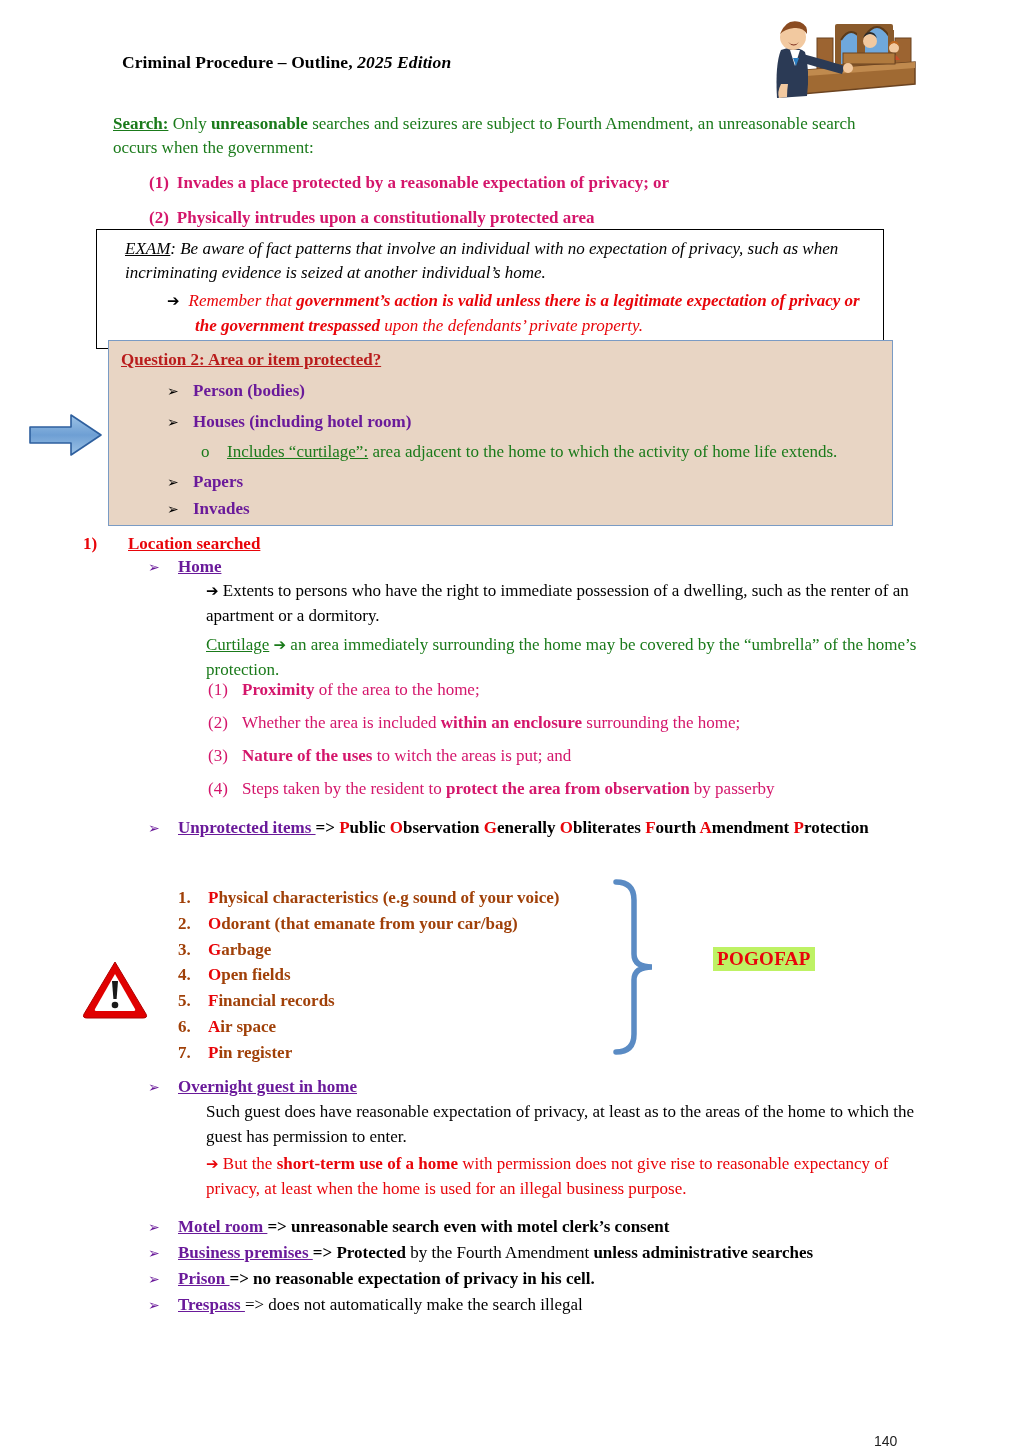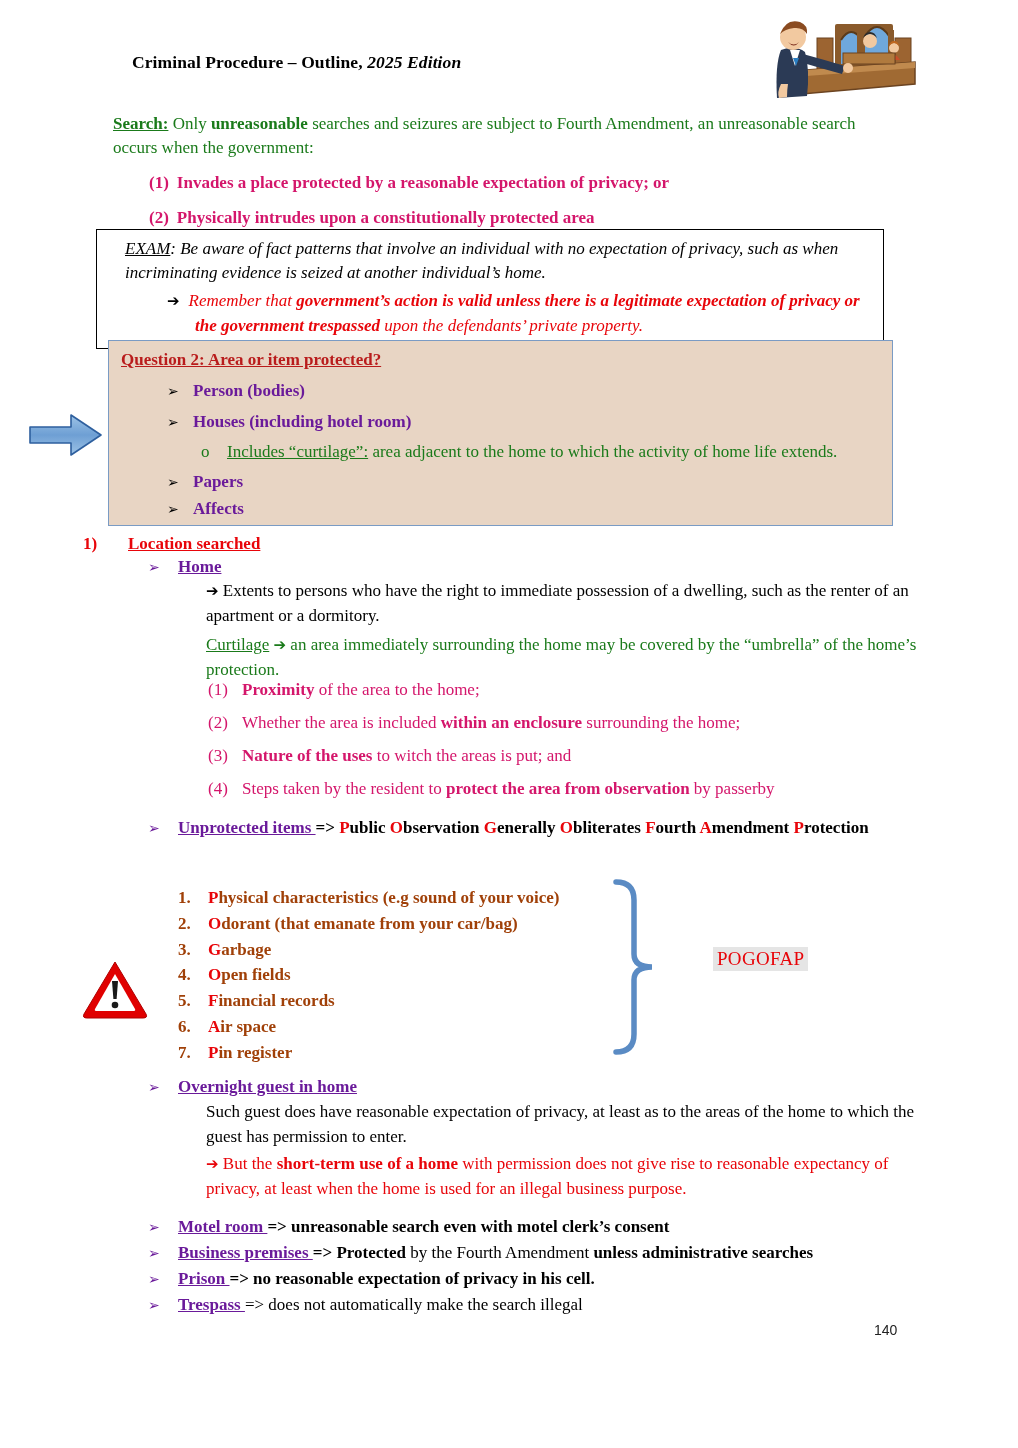--- a/index.html
+++ b/index.html
@@ -13,21 +13,21 @@
     position: relative;
     font-family: "Liberation Serif", "DejaVu Serif", serif;
     color: #000000;
     overflow: hidden;
   }
 
   
   .header {
     position: absolute;
     top: 52px;
-    left: 132px;
+    left: 122px;
     font-size: 17.5px;
     font-weight: bold;
     letter-spacing: 0.1px;
   }
   .header .edition { font-style: italic; }
 
   .judge-art {
     position: absolute;
     top: 10px;
     left: 757px;
@@ -241,39 +241,39 @@
     position: absolute;
     left: 608px;
     top: 878px;
     width: 60px;
     height: 178px;
   }
   .pogofap-tag {
     position: absolute;
     left: 713px;
     top: 947px;
-    background: #e5e5e5;
+    background: #bef264;
     color: #e8050a;
-    font-weight: normal;
+    font-weight: bold;
     font-size: 19px;
     padding: 1px 4px;
     letter-spacing: 0.3px;
   }
   .warn-tri {
     position: absolute;
     left: 80px;
     top: 958px;
     width: 70px;
     height: 62px;
   }
 
   .page-num {
     position: absolute;
     left: 874px;
-    top: 1322px;
+    top: 1433px;
     font-family: "Liberation Sans", sans-serif;
     font-size: 14px;
     color: #222;
   }
 
   .final-bullet {
     position: absolute;
     left: 148px;
     font-size: 17px;
     width: 760px;
@@ -362,21 +362,21 @@
     <div class="q2-bullet">
       <span class="arrowbul">➢</span><span>Houses (including hotel room)</span>
     </div>
     <div class="q2-sub">
       <span class="obul">o</span><span class="u">Includes “curtilage”:</span><span> area adjacent to the home to which the activity of home life extends.</span>
     </div>
     <div class="q2-bullet" style="margin-top:6px">
       <span class="arrowbul">➢</span><span>Papers</span>
     </div>
     <div class="q2-bullet" style="margin-top:5px">
-      <span class="arrowbul">➢</span><span>Affects</span>
+      <span class="arrowbul">➢</span><span>Invades</span>
     </div>
   </div>
 
   <div class="loc-head">
     <span class="numlbl">1)</span><span class="loctitle">Location searched</span>
   </div>
 
   <div class="lvl2" style="top:557px">
     <span class="arrowbul2">➢</span><span class="lvl2-label">Home</span>
   </div>

